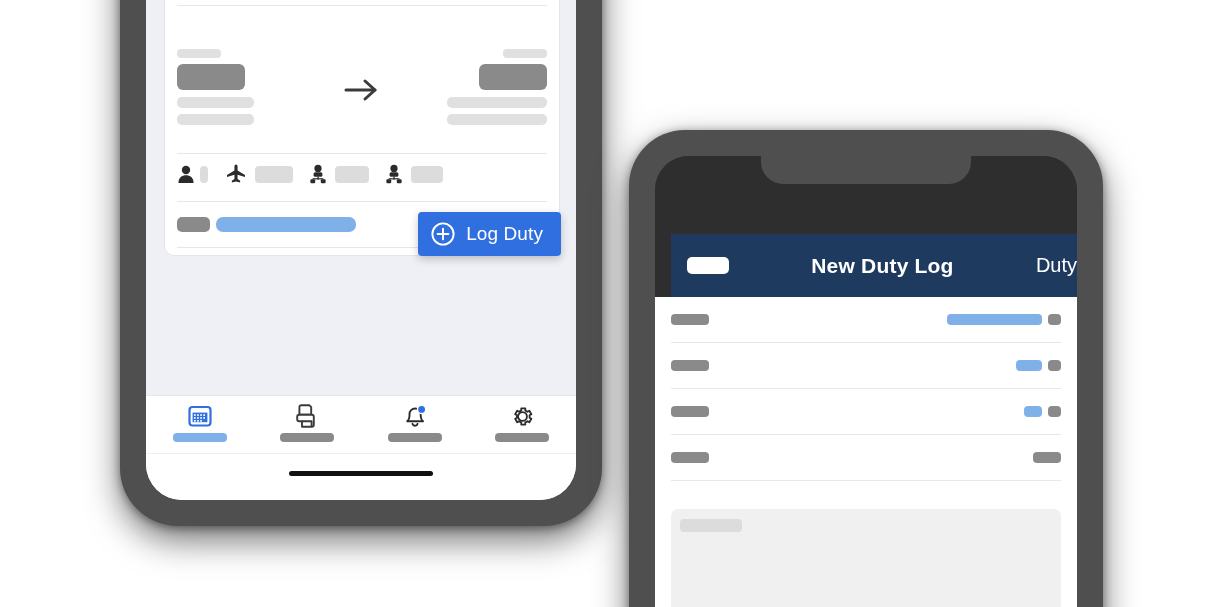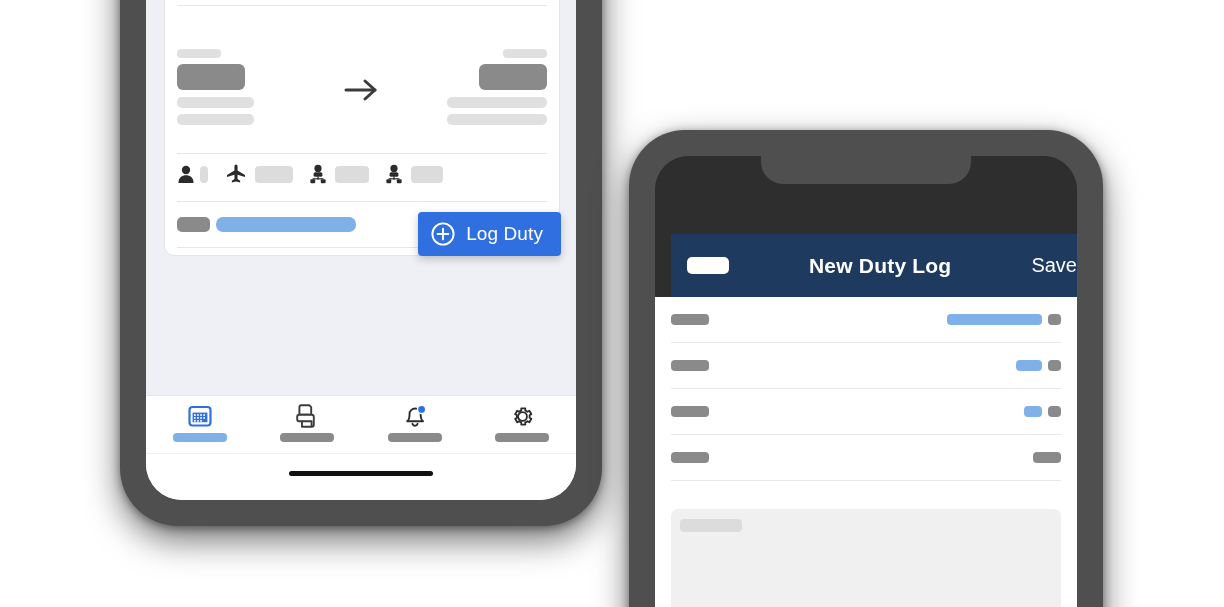--- a/index.html
+++ b/index.html
@@ -466,21 +466,21 @@
 <div class="phone" id="phone-right">
   <div class="phone-screen">
 
     <div class="notch-area">
       <div class="notch"></div>
     </div>
 
     <div class="nav-bar">
       <div class="nav-back-ph"></div>
       <div class="nav-title">New Duty Log</div>
-      <div class="nav-save">Save</div>
+      <div class="nav-save">Duty</div>
     </div>
 
     <div class="form-area">
 
       <div class="form-row">
         <span class="fr-label"></span>
         <span class="fr-value">
           <span class="fr-bar" style="width:95px;"></span>
           <span class="fr-chip"></span>
         </span>

